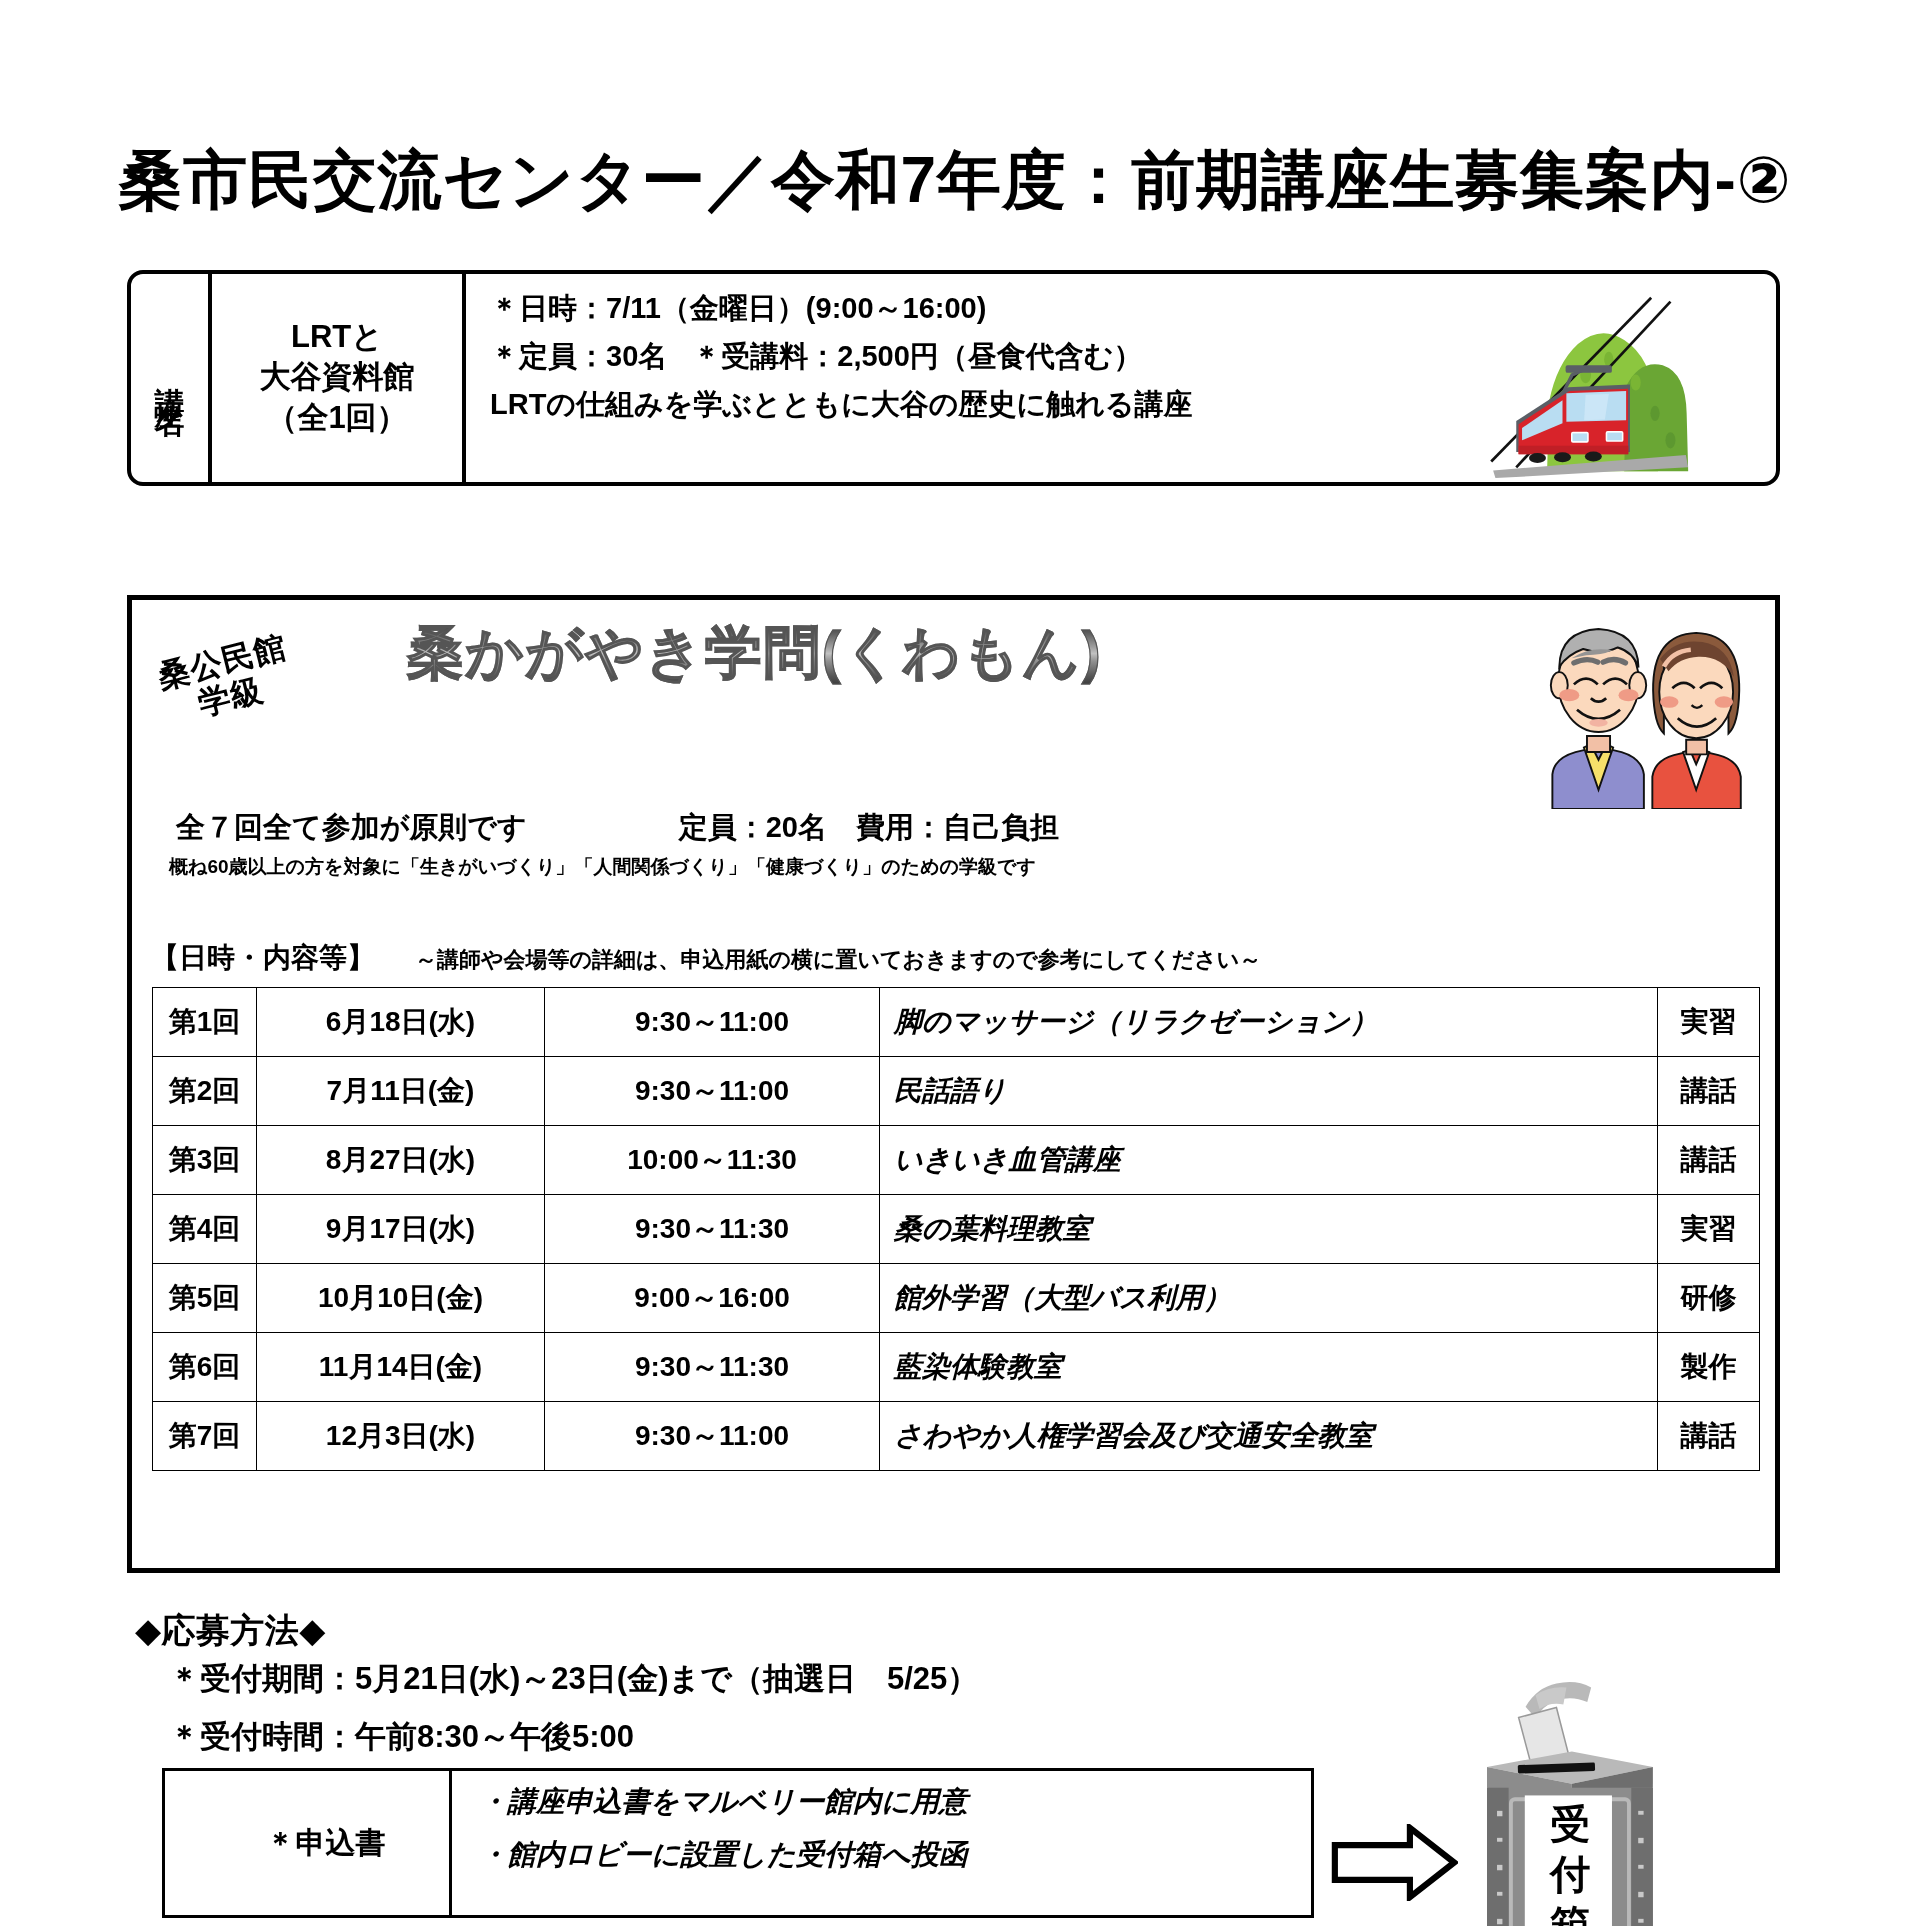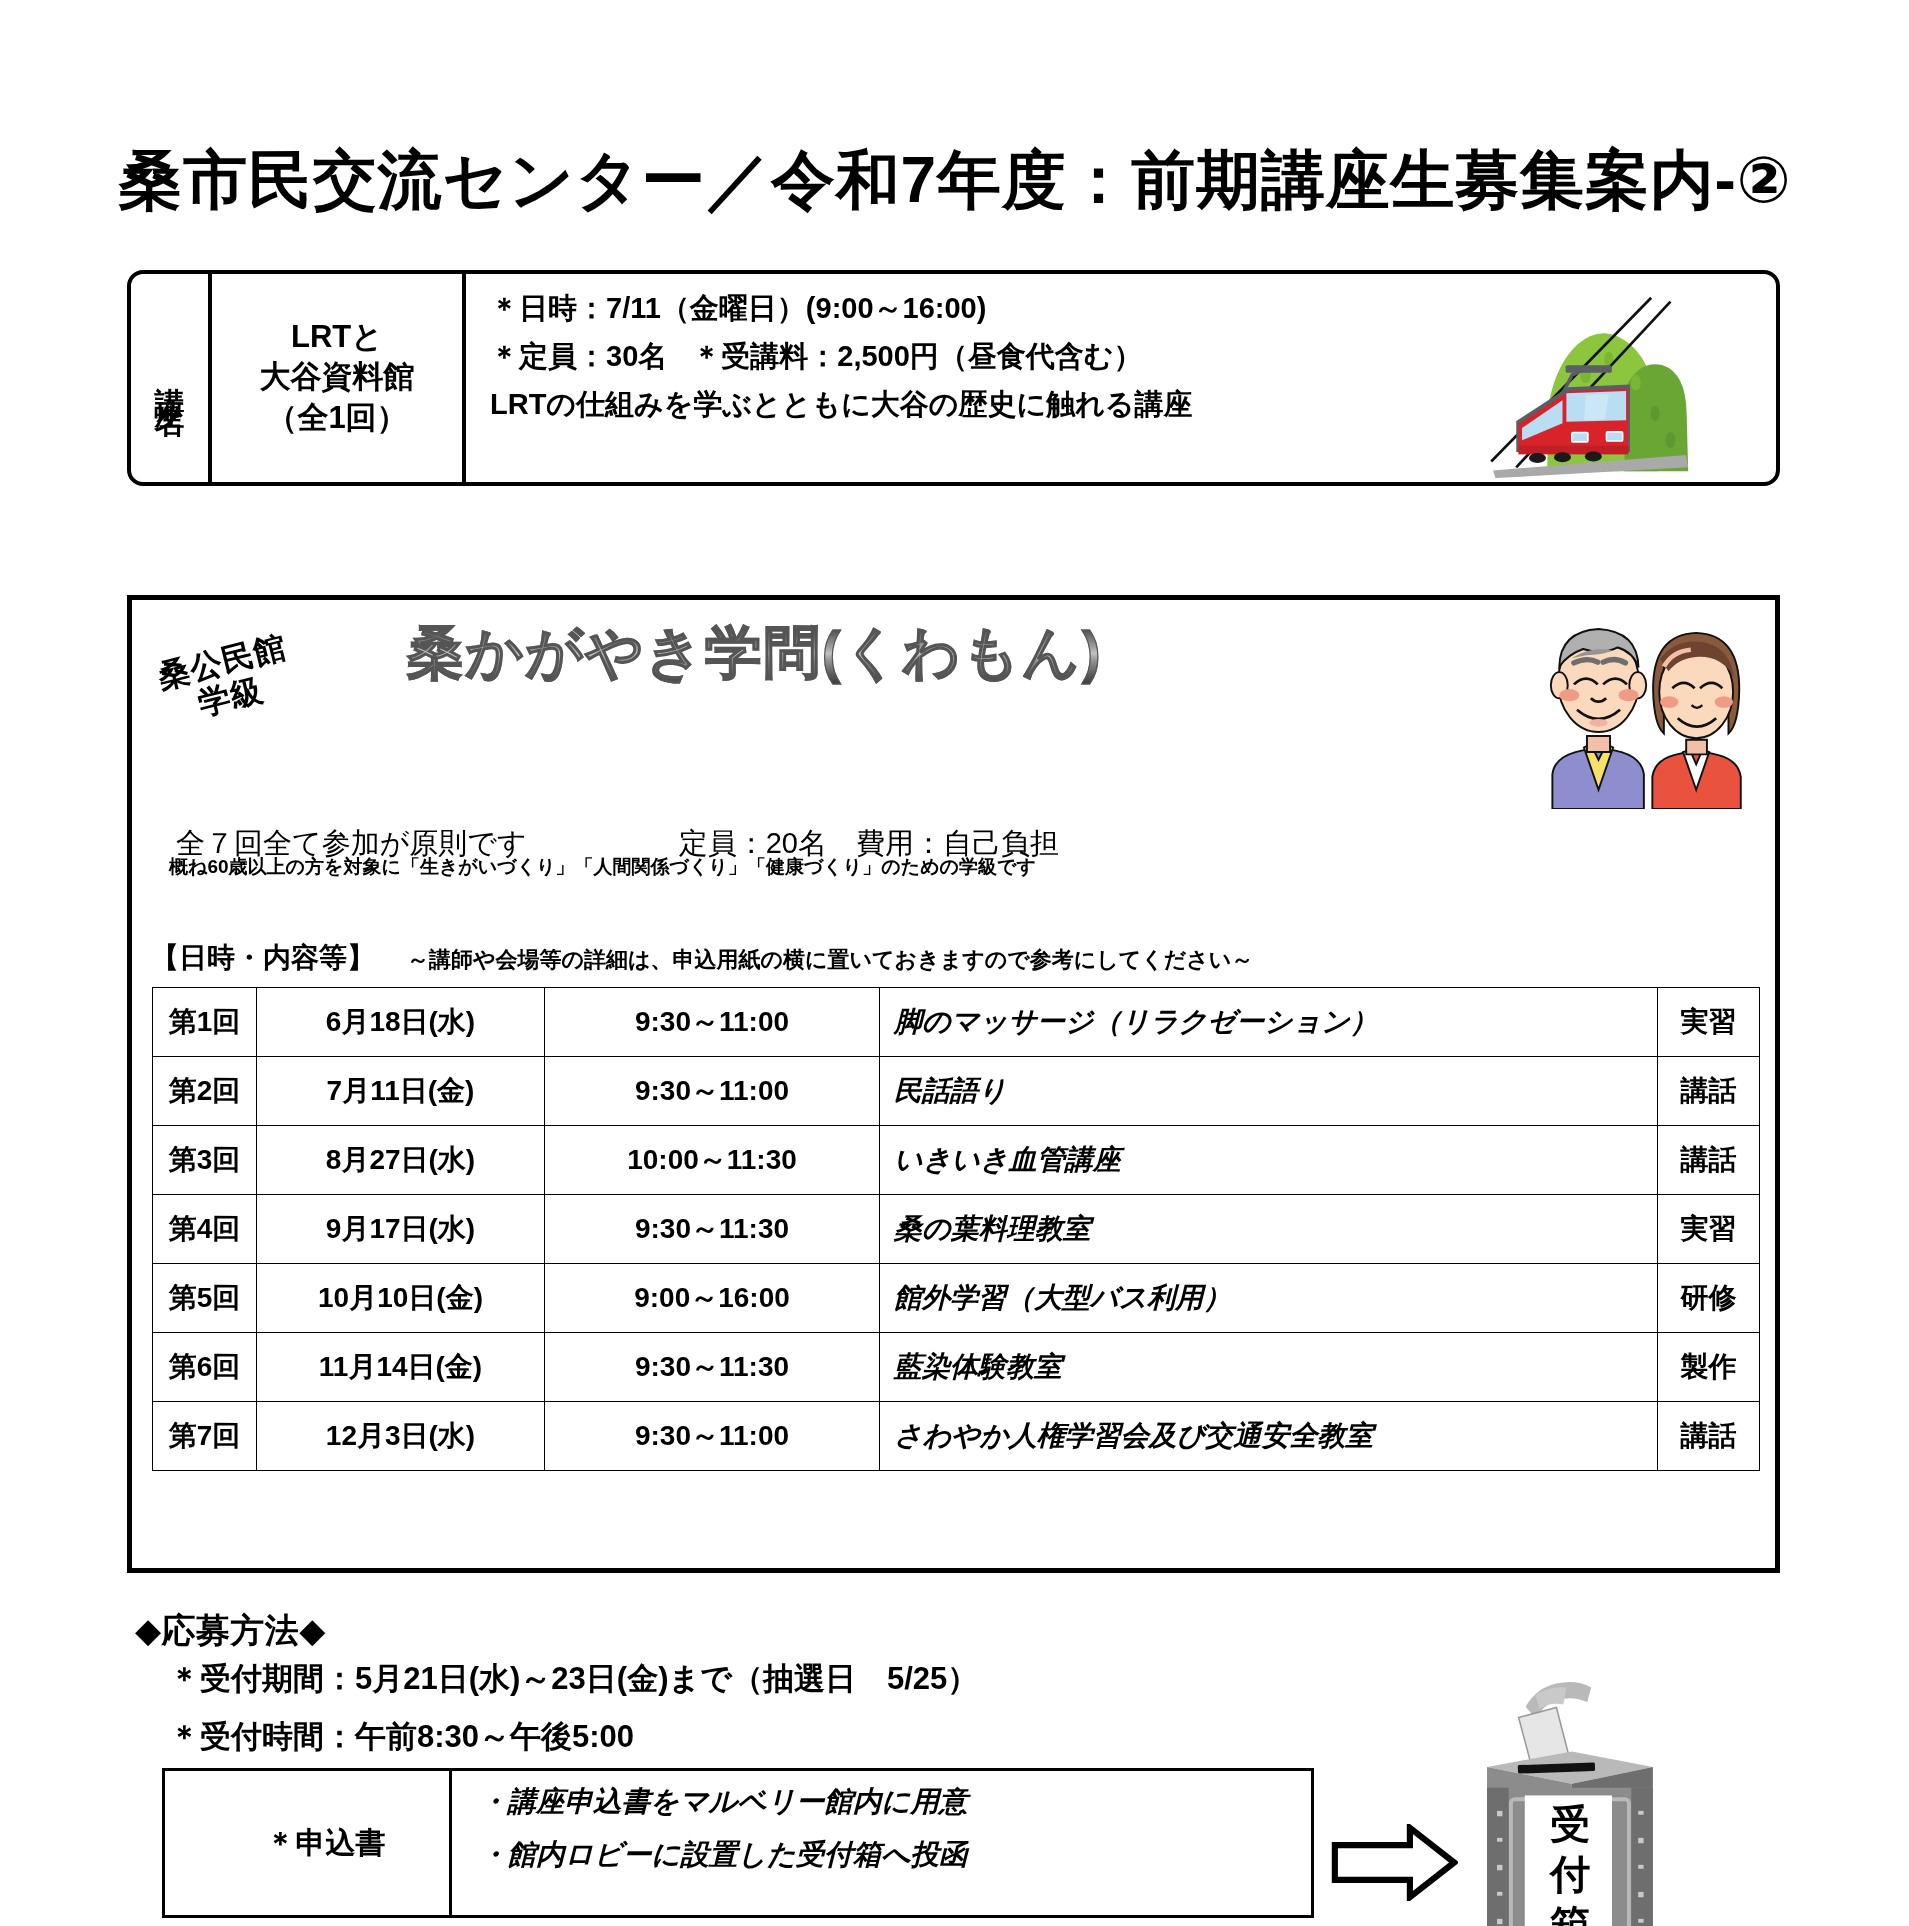--- a/index.html
+++ b/index.html
@@ -137,23 +137,23 @@
     position: absolute;
     right: 15.4px;
     top: 8.5px;
     width: 223px;
     height: 200px;
   }
 
   .kw-line1 {
     position: absolute;
     left: 44px;
-    top: 224px;
+    top: 208px;
     font-size: 29px;
-    font-weight: normal;
+    font-weight: bold;
     white-space: nowrap;
   }
   .kw-line1 .capacity {
     display: inline-block;
     margin-left: 152px;
   }
   .kw-line2 {
     position: absolute;
     left: 37px;
     top: 254px;
@@ -165,21 +165,21 @@
     position: absolute;
     left: 19px;
     top: 339px;
     font-size: 28px;
     font-weight: bold;
     white-space: nowrap;
   }
   .kw-line3 .note {
     font-size: 22px;
     font-weight: bold;
-    margin-left: 32px;
+    margin-left: 40px;
   }
 
   
   .sched {
     position: absolute;
     left: 20px;
     top: 387px;
     width: 1604px;
     border-collapse: collapse;
     table-layout: fixed;

